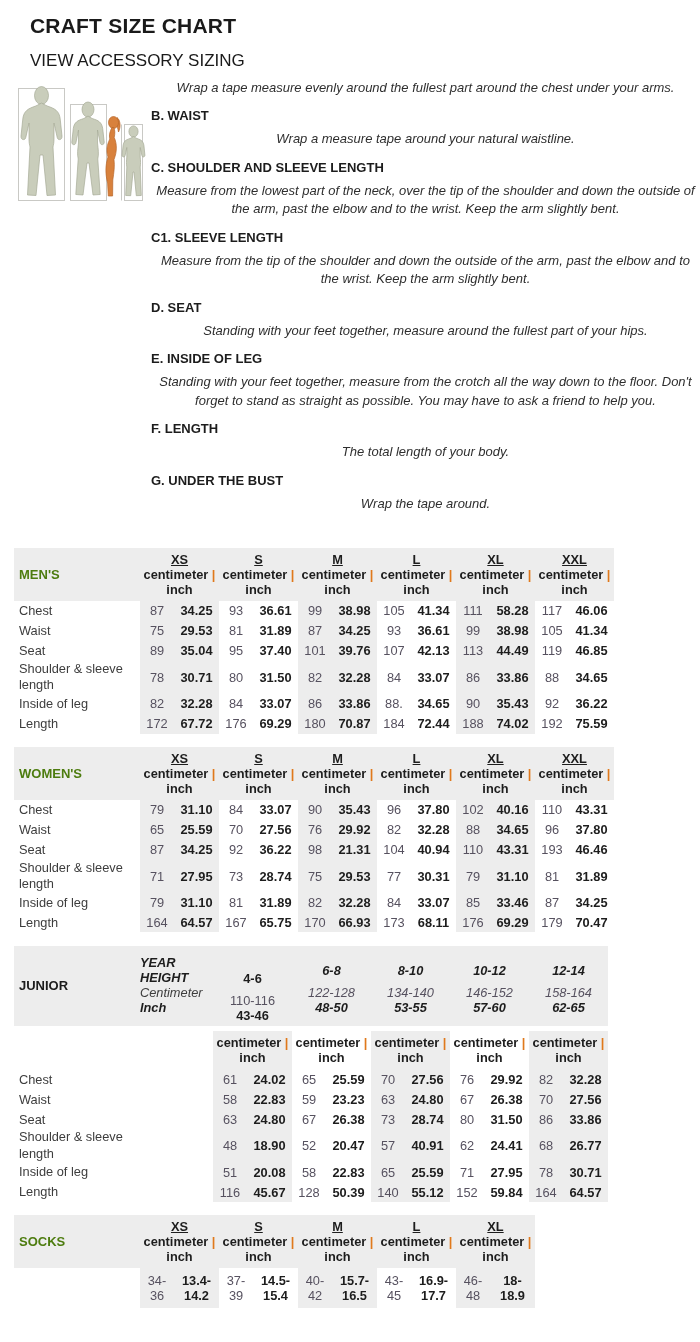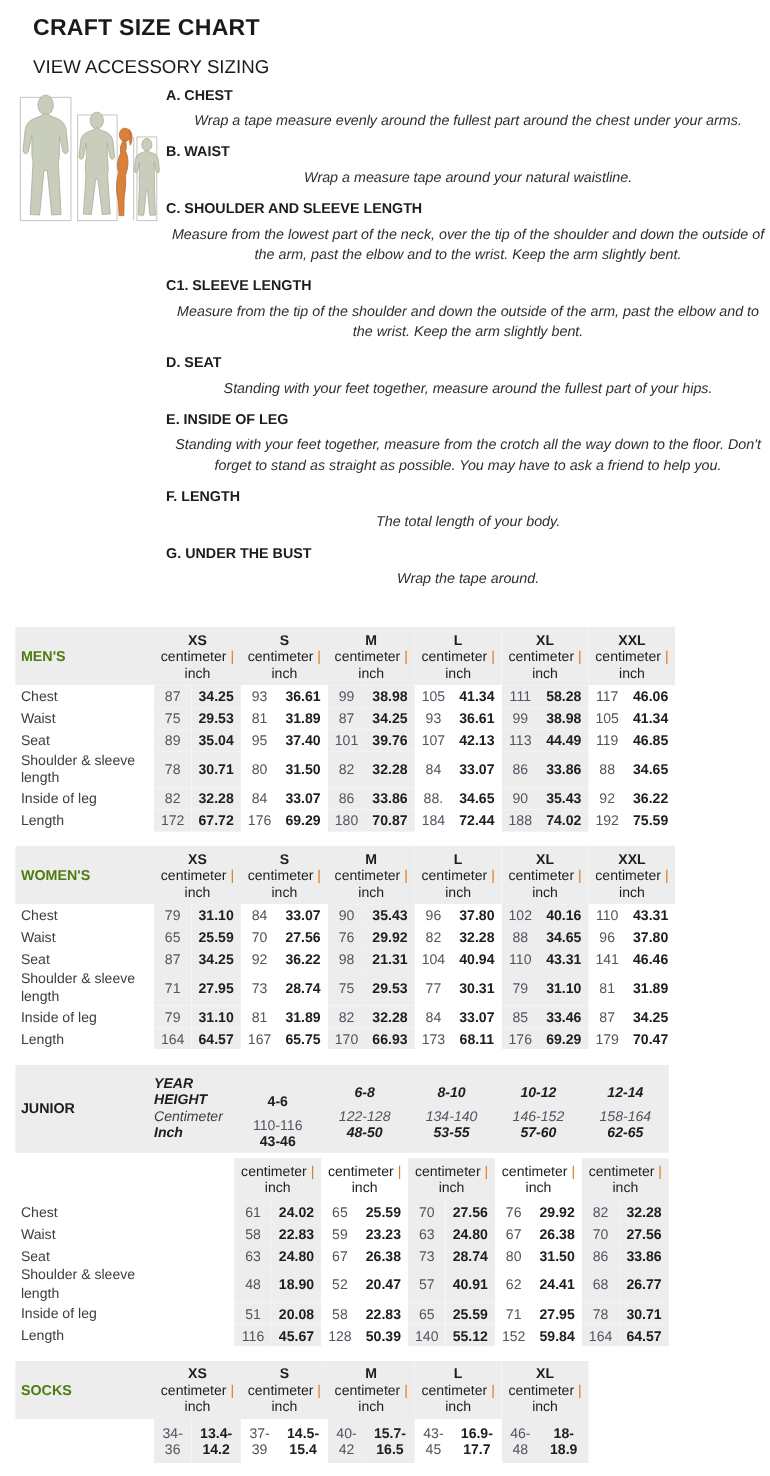--- a/index.html
+++ b/index.html
@@ -13,22 +13,22 @@
   .descriptions{margin-left:5px;width:552px;}
   .m-item{margin:0 0 11px 0;}
   .m-h{font-size:13px;font-weight:bold;margin:0 0 7px 0;color:#1c1c1c;}
   .m-p{font-size:13px;font-style:italic;color:#2e2e2e;margin:0;line-height:1.42;text-align:center;}
   .tables{margin-top:24px;}
   table.size-table{border-collapse:collapse;table-layout:fixed;margin:0 0 13px 14px;font-size:12.8px;}
   .size-table th,.size-table td{padding:0 2px;vertical-align:middle;text-align:center;font-weight:normal;overflow:hidden;}
   thead tr.gray-head th{background:#ededed;}
   .shade{background:#ededed;}
   th.lbl{text-align:left;padding-left:5px;font-weight:bold;font-size:13px;color:#4d7c0f;}
-  .sz{font-weight:bold;line-height:15px;padding-top:4px;color:#1d1d1d;}
-  .uh{font-weight:normal;line-height:15px;color:#1d1d1d;text-align:center;}
+  .sz{font-weight:bold;line-height:15px;padding-top:4px;color:#1d1d1d;text-decoration:underline;}
+  .uh{font-weight:bold;line-height:15px;color:#1d1d1d;text-align:center;}
   .uh.last{padding-bottom:4px;}
   .pipe{color:#e0791c;}
   td.rl{text-align:left;padding-left:5px;color:#3d3d3d;height:20px;line-height:1.28;}
   .rl-in{display:inline-block;max-width:112px;vertical-align:middle;}
   td.cmv{color:#56515f;}
   td.inv{font-weight:bold;color:#1d1d1d;}
   table.junior-detail{margin-top:5px;}
   table.junior-detail thead th{padding-top:4px;}
   table.socks td{height:40px;}
   table.socks td.cmv{white-space:pre-line;line-height:1.2;}
@@ -70,21 +70,20 @@
         </g>
         <g fill="#d8813c" stroke="#b8652a" stroke-width="0.7">
           <path d="M109,38.5 C112.5,41 113,48 110.5,53 C110,50 109,47 108.5,45 Z"></path>
           <ellipse cx="105.5" cy="43.5" rx="5" ry="6"></ellipse>
           <path d="M104,48.5 C102,52 100.8,56 101.8,60 C98.8,66 98,72 100,78 C97,87 97.6,96 99.6,104 L100.3,117 L104.6,117 L104.8,101 C106,93 106.8,87 106,80.5 C109,73 109.2,65 106.2,58.5 C107.2,54.5 107,51 105.8,48.5 Z"></path>
         </g>
       </svg>
     </div>
     <div class="descriptions">
         <div class="m-item">
-          <h3 class="m-h">A. CHEST</h3>
           <p class="m-p">Wrap a tape measure evenly around the fullest part around the chest under your arms.</p>
         </div>
         <div class="m-item">
           <h3 class="m-h">B. WAIST</h3>
           <p class="m-p">Wrap a measure tape around your natural waistline.</p>
         </div>
         <div class="m-item">
           <h3 class="m-h">C. SHOULDER AND SLEEVE LENGTH</h3>
           <p class="m-p">Measure from the lowest part of the neck, over the tip of the shoulder and down the outside of the arm, past the elbow and to the wrist. Keep the arm slightly bent.</p>
         </div>
@@ -343,21 +342,21 @@
             <td class="cmv shade">87</td>
             <td class="inv shade">34.25</td>
             <td class="cmv">92</td>
             <td class="inv">36.22</td>
             <td class="cmv shade">98</td>
             <td class="inv shade">21.31</td>
             <td class="cmv">104</td>
             <td class="inv">40.94</td>
             <td class="cmv shade">110</td>
             <td class="inv shade">43.31</td>
-            <td class="cmv">141</td>
+            <td class="cmv">193</td>
             <td class="inv">46.46</td>
           </tr>
           <tr>
             <td class="rl"><div class="rl-in">Shoulder &amp; sleeve length</div></td>
             <td class="cmv shade">71</td>
             <td class="inv shade">27.95</td>
             <td class="cmv">73</td>
             <td class="inv">28.74</td>
             <td class="cmv shade">75</td>
             <td class="inv shade">29.53</td>

